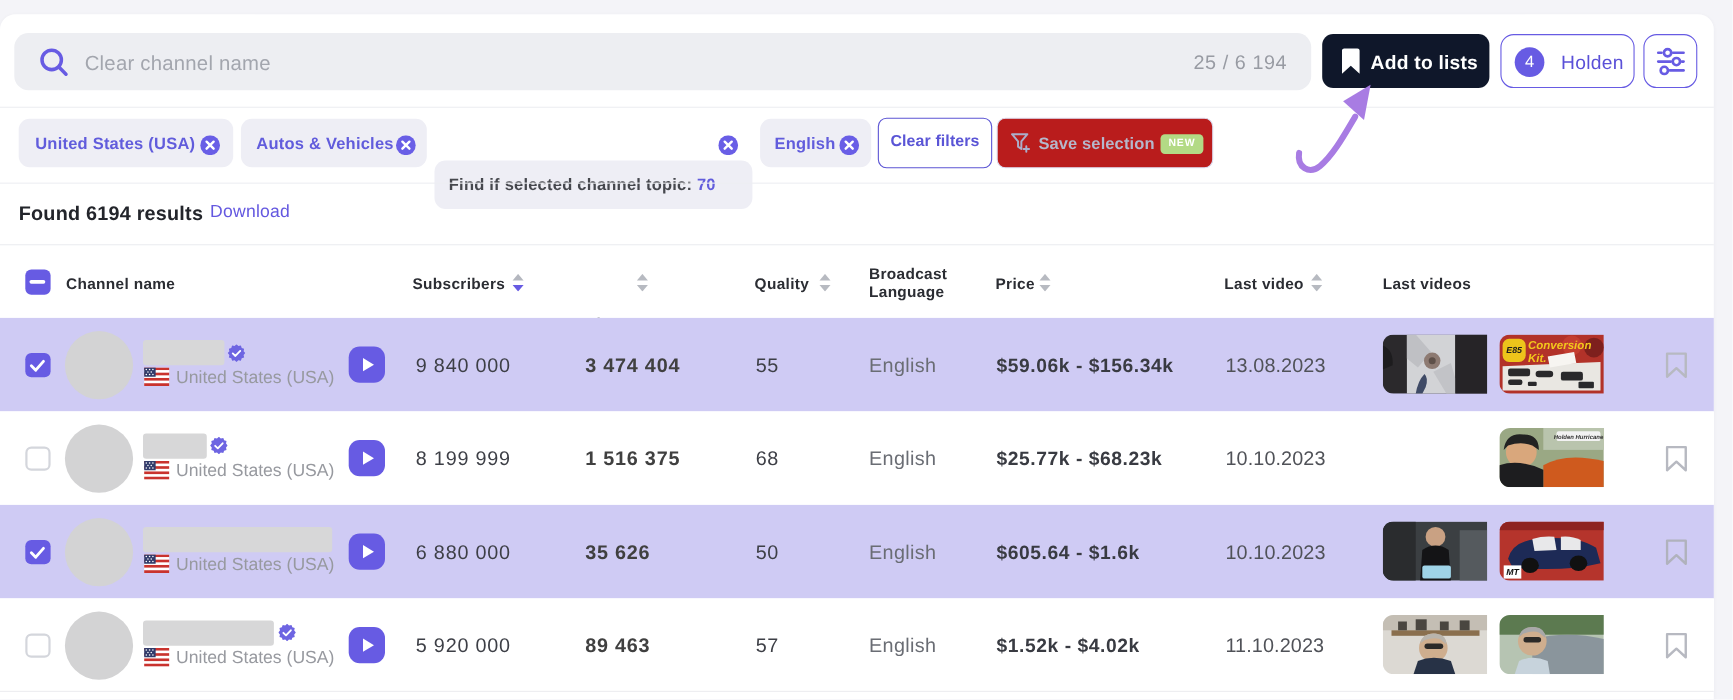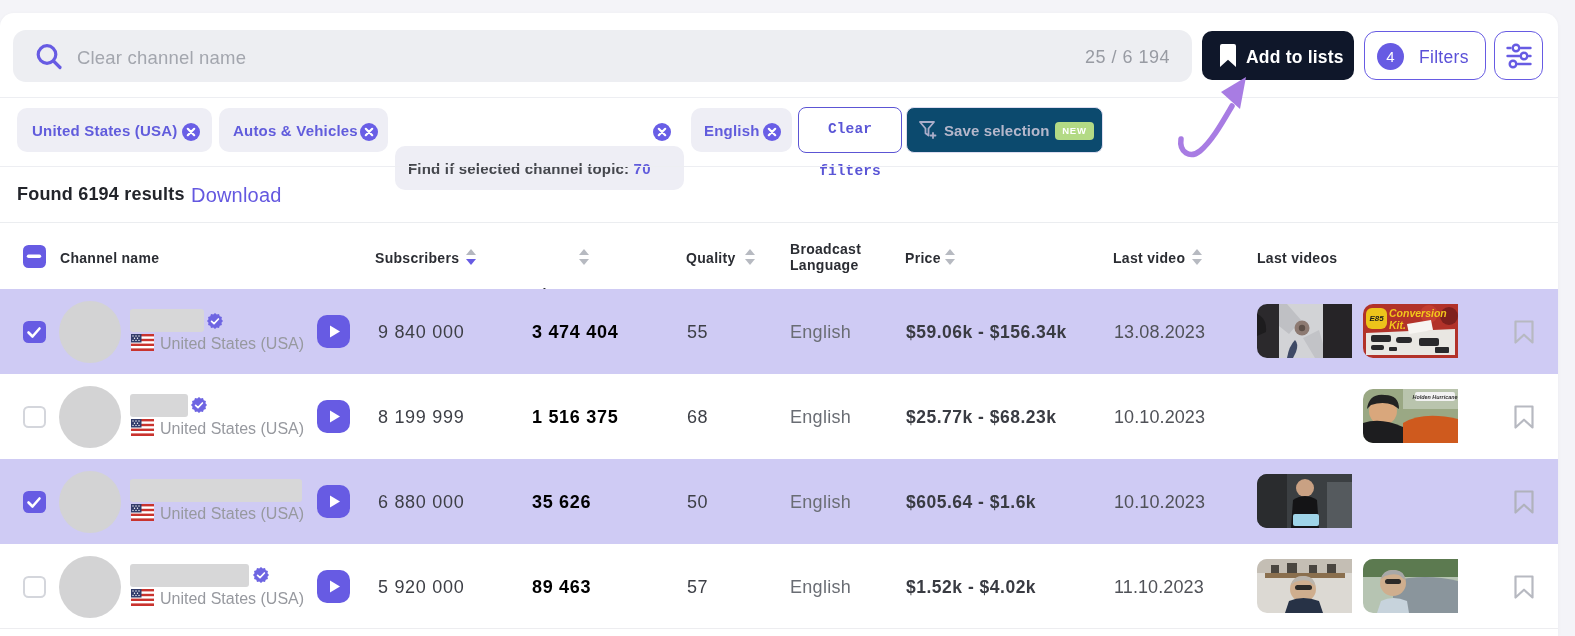--- a/index.html
+++ b/index.html
@@ -17,45 +17,45 @@
   .btn-add { position:absolute; left:1202px; top:31px; width:152px; height:49px; background:#0f172a; border-radius:10px; color:#ffffff; }
   .btn-add span { position:absolute; left:44px; top:16px; font-size:17.5px; font-weight:bold; letter-spacing:0.2px; }
   .btn-filters { position:absolute; left:1364px; top:31px; width:122px; height:49px; background:#ffffff; border:1.5px solid #675be3; border-radius:12px; }
   .badge4 { position:absolute; left:12px; top:10.5px; width:27px; height:27px; background:#675be3; border-radius:50%; color:#fff; font-size:15px; text-align:center; line-height:27px; }
   .btn-filters span.lbl { position:absolute; left:54px; top:15px; font-size:17.5px; color:#5a50d8; font-weight:500; letter-spacing:0.3px; }
   .btn-gear { position:absolute; left:1494px; top:31px; width:49px; height:49px; background:#fff; border:1.5px solid #675be3; border-radius:12px; }
 
   
   .chip { position:absolute; top:108px; height:44px; background:#eeeef5; border-radius:10px; font-size:15px; font-weight:bold; color:#615cdc; letter-spacing:-0.1px; }
   .chip .txt { position:absolute; top:14px; white-space:nowrap; letter-spacing:0.2px; }
-  .btn-clear { position:absolute; left:798px; top:107px; width:104px; height:45.5px; background:#fff; border:1.8px solid #5c55d4; border-radius:8px; color:#5a55d6; font-size:14.5px; font-weight:bold; text-align:center; line-height:42px; letter-spacing:0.1px;font-family:Liberation Mono, monospace; }
-  .btn-save { position:absolute; left:906px; top:107px; width:197px; height:45.5px; background:#0c4a6e; border:1.5px solid #dddcf0; border-radius:8px; }
+  .btn-clear { position:absolute; left:798px; top:107px; width:104px; height:45.5px; background:#fff; border:1.8px solid #5c55d4; border-radius:8px; color:#5a55d6; font-size:14.5px; font-weight:bold; text-align:center; line-height:42px; letter-spacing:0.1px; }
+  .btn-save { position:absolute; left:906px; top:107px; width:197px; height:45.5px; background:#b91c1c; border:1.5px solid #dddcf0; border-radius:8px; }
   .btn-save .lbl { position:absolute; left:37px; top:14px; font-size:15px; font-weight:bold; color:#b5b7cb; letter-spacing:0.1px; }
   .newbadge { position:absolute; left:148px; top:14px; width:39px; height:17.5px; background:#b3da85; border-radius:4px; color:#fff; font-size:9.5px; font-weight:bold; text-align:center; line-height:17.5px; letter-spacing:0.8px; }
 
   
   .found { position:absolute; left:17px; top:184px; font-size:18px; font-weight:bold; color:#23252b; letter-spacing:0.2px; }
-  .download { position:absolute; left:191px; top:184px; font-size:20px; font-weight:500; color:#6458e0; letter-spacing:0.2px; }
+  .download { position:absolute; left:191px; top:184px; font-size:16px; font-weight:500; color:#6458e0; letter-spacing:0.2px; }
 
   
   .th { position:absolute; font-size:14px; font-weight:bold; color:#2b2d33; letter-spacing:0.3px; }
   .cb { position:absolute; width:22.5px; height:22.5px; border-radius:5.5px; }
   .cb.on { background:#675be3; }
   .cb.off { background:#fff; border:2px solid #d4d6dc; }
 
   
   .row { position:absolute; left:0; width:1558px; height:85px; }
   .row.sel { background:#cfcbf4; }
   .row.plain { background:#fff; border-bottom:1px solid #ededf0; }
   .avatar { position:absolute; left:59px; top:11.5px; width:62px; height:62px; background:#d3d3d4; border-radius:50%; }
   .namerect { position:absolute; left:130px; top:20px; height:23px; background:#d7d7d8; border-radius:3px; }
   .country { position:absolute; left:160px; top:46px; font-size:16px; color:#97999f; letter-spacing:0px; }
   .play { position:absolute; left:317px; top:26px; width:33px; height:33px; background:#675be3; border-radius:10px; }
   .subs { position:absolute; left:378px; top:33px; font-size:18px; color:#3d3f46; letter-spacing:0.7px; }
-  .views { position:absolute; left:532px; top:33px; font-size:18px; font-weight:bold; color:#000000; letter-spacing:0.7px; }
+  .views { position:absolute; left:532px; top:33px; font-size:18px; font-weight:bold; color:#404040; letter-spacing:0.7px; }
   .qual { position:absolute; left:687px; top:33px; font-size:18px; color:#3d3f46; letter-spacing:0.5px; }
   .lang { position:absolute; left:790px; top:33px; font-size:18px; color:#6a6d74; letter-spacing:0.3px; }
   .price { position:absolute; left:906px; top:33px; font-size:17.5px; font-weight:bold; color:#393b42; letter-spacing:0.5px; }
   .date { position:absolute; left:1114px; top:33px; font-size:18px; color:#505258; letter-spacing:0.1px; }
   .thumb { position:absolute; top:15px; width:118px; height:54px; border-radius:10px; overflow:hidden;font-style:italic; }
   .t1 { left:1257px; } .t2 { left:1363px; }
   .bmark { position:absolute; left:1514px; top:31px; }
 </style>
 </head>
 <body>
@@ -70,21 +70,21 @@
 <div class="counter">25 / 6 194</div>
 
 <div class="btn-add">
   <svg class="abs" style="left:16px;top:12px;" width="20" height="26" viewBox="0 0 20 26">
     <path d="M2 3 q0,-2 2,-2 h12 q2,0 2,2 v21 l-8,-7.2 -8,7.2 z" fill="#ffffff"></path>
   </svg>
   <span>Add to lists</span>
 </div>
 <div class="btn-filters">
   <div class="badge4">4</div>
-  <span class="lbl">Filters</span>
+  <span class="lbl">Holden</span>
 </div>
 <div class="btn-gear">
   <svg class="abs" style="left:10.5px;top:10.5px;" width="26" height="26" viewBox="0 0 26 26">
     <g stroke="#675be3" stroke-width="2.4" stroke-linecap="round" fill="none">
       <line x1="1.5" y1="5" x2="4.5" y2="5"></line>
       <circle cx="10" cy="5" r="3.3"></circle>
       <line x1="15" y1="5" x2="24.5" y2="5"></line>
       <line x1="1.5" y1="13" x2="13" y2="13"></line>
       <circle cx="18" cy="13" r="3.3"></circle>
       <line x1="23" y1="13" x2="24.5" y2="13"></line>
@@ -347,20 +347,31 @@
   <div class="lang">English</div>
   <div class="price">$605.64 - $1.6k</div>
   <div class="date">10.10.2023</div>
   <div class="thumb t1"><svg width="95" height="54" viewBox="0 0 95 54">
     <rect width="95" height="54" fill="#3b3f42"></rect>
     <rect x="0" y="0" width="30" height="54" fill="#2a2c2e"></rect>
     <rect x="70" y="8" width="25" height="46" fill="#555a5e"></rect>
     <circle cx="48" cy="14" r="9" fill="#c9a183"></circle>
     <path d="M34 54 L36 26 Q48 18 60 26 L62 54 Z" fill="#141416"></path>
     <rect x="36" y="40" width="26" height="12" rx="2" fill="#9fd4e8"></rect>
+  </svg></div>
+  <div class="thumb t2"><svg width="95" height="54" viewBox="0 0 95 54">
+    <rect width="95" height="54" fill="#b5342c"></rect>
+    <rect x="0" y="0" width="95" height="8" fill="#8e2420"></rect>
+    <path d="M8 34 Q12 18 34 16 Q70 12 88 24 L92 38 Q60 46 12 42 Z" fill="#1d2a56"></path>
+    <path d="M30 16 Q40 13 50 14 L52 26 L32 27 Z" fill="#e8e8ea"></path>
+    <path d="M56 14 Q66 13 74 17 L74 26 L56 26 Z" fill="#e8e8ea"></path>
+    <ellipse cx="28" cy="40" rx="8" ry="7" fill="#111"></ellipse>
+        <ellipse cx="72" cy="38" rx="8" ry="7" fill="#111"></ellipse>
+    <rect x="4" y="40" width="16" height="12" fill="#fff"></rect>
+    <text x="12" y="49" font-size="8" font-weight="bold" fill="#111" text-anchor="middle" font-family="Liberation Sans">MT</text>
   </svg></div>
   <svg class="bmark" width="20" height="24" viewBox="0 0 20 24">
       <path d="M1.5 1.5 h17 v21 l-8.5,-7.8 -8.5,7.8 z" fill="none" stroke="#b0b2bc" stroke-width="2.2" stroke-linejoin="round"></path>
     </svg>
 </div>
 
 <div class="row plain" style="top:544px;">
   <div class="cb off" style="left:23px;top:31.5px;"></div>
   <div class="avatar"></div>
   <div class="namerect" style="width:119px;"></div>

